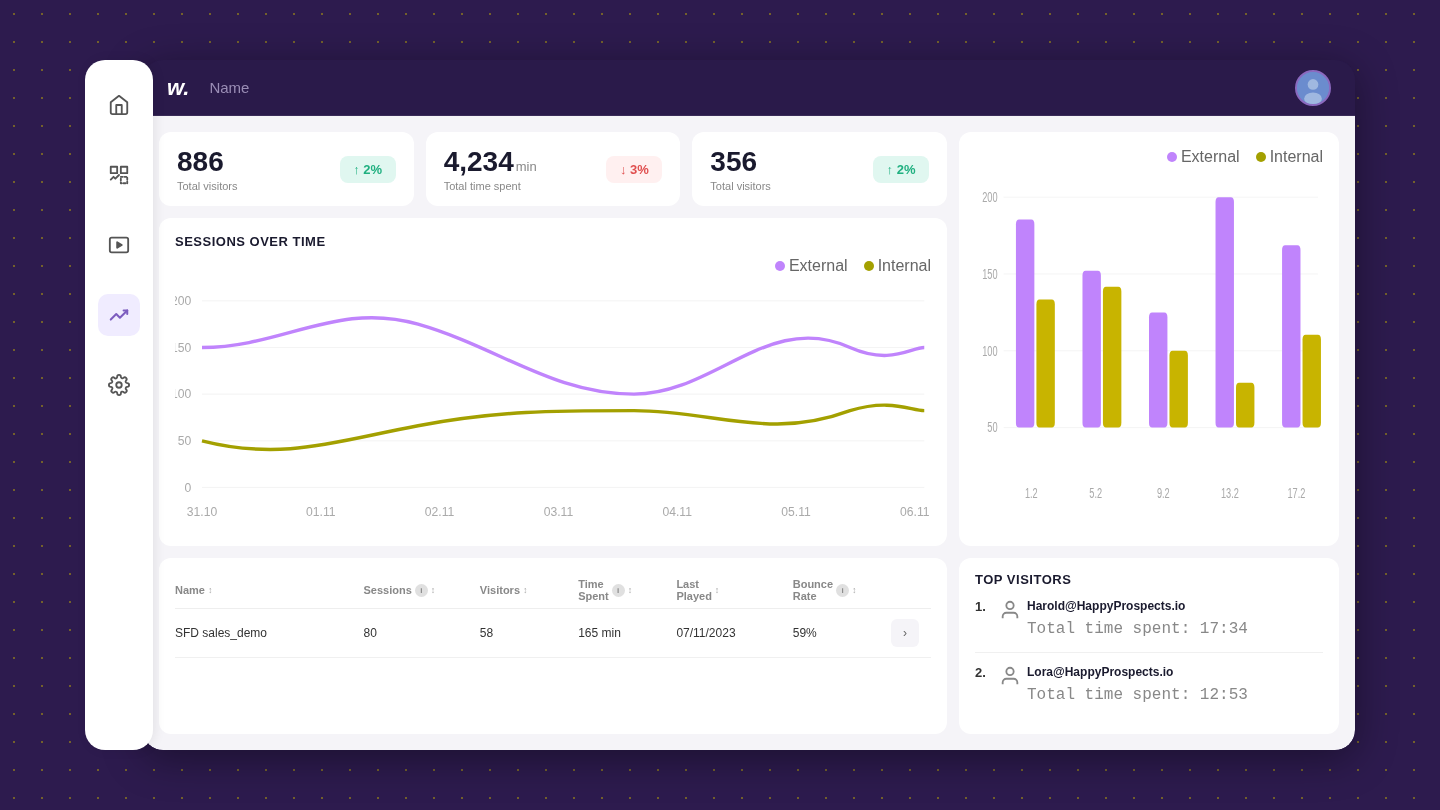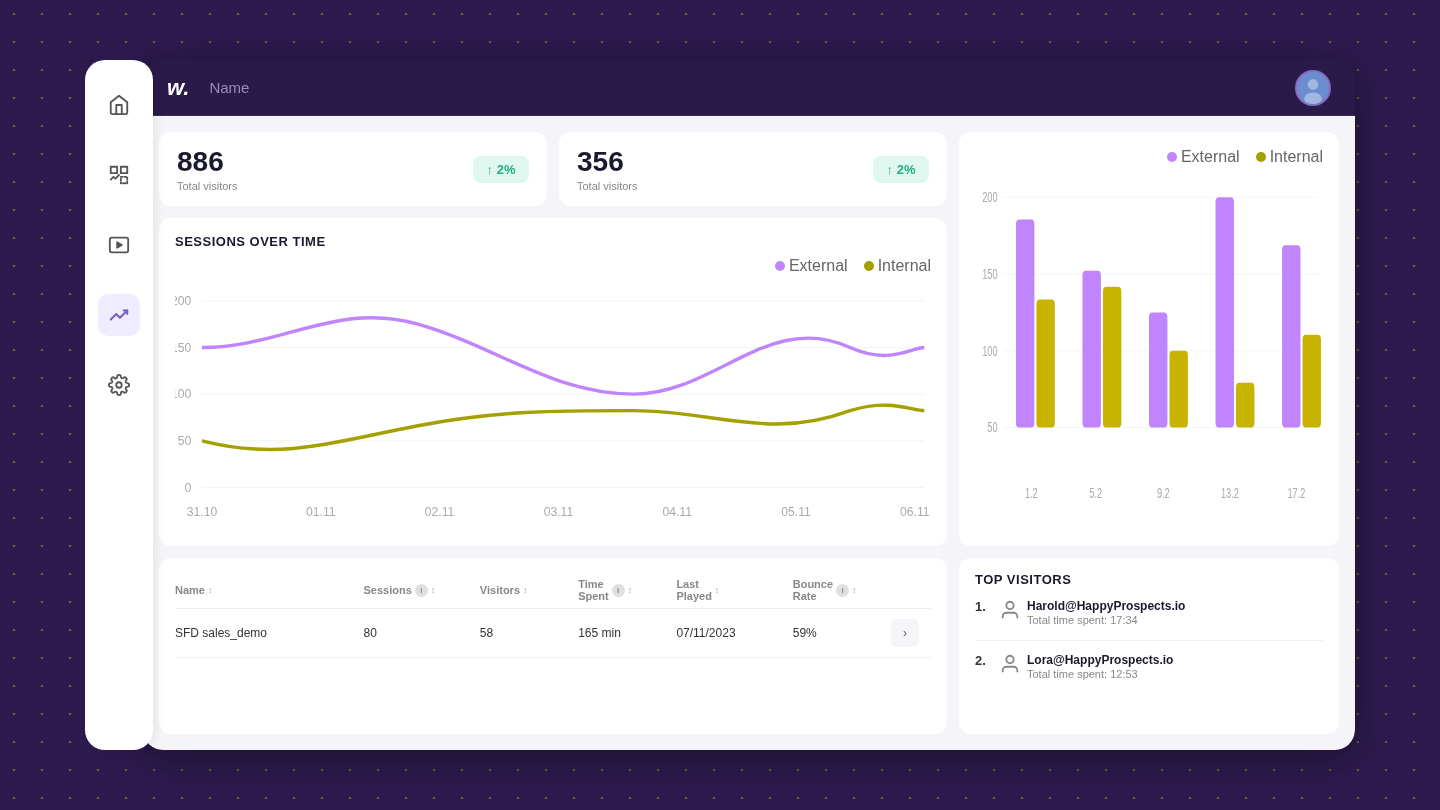--- a/index.html
+++ b/index.html
@@ -360,23 +360,24 @@
       flex-shrink: 0;
     }
 
     .visitor-info .visitor-email {
       font-size: 12px;
       font-weight: 600;
       color: #1a1a2e;
     }
 
     .visitor-info .visitor-time {
-      font-size: 11px;
+      font-size: 16px;
       color: #888;
-      margin-top: 1px;
+      margin-top: 7px;
+      font-family: Liberation Mono, monospace;
     }
 
     
     .chart-svg {
       width: 100%;
       height: 100%;
     }
 
     .info-icon {
       display: inline-flex;
@@ -457,20 +458,29 @@
       <div class="stat-cards">
         <div class="stat-card">
           <div class="stat-card-left">
             <div class="stat-value">886</div>
             <div class="stat-label">Total visitors</div>
           </div>
           <div class="stat-badge green">↑ 2%</div>
         </div>
         <div class="stat-card">
           <div class="stat-card-left">
+            <div class="stat-value">
+              <span>4,234</span><span class="stat-unit">min</span>
+            </div>
+            <div class="stat-label">Total time spent</div>
+          </div>
+          <div class="stat-badge red">↓ 3%</div>
+        </div>
+        <div class="stat-card">
+          <div class="stat-card-left">
             <div class="stat-value">356</div>
             <div class="stat-label">Total visitors</div>
           </div>
           <div class="stat-badge green">↑ 2%</div>
         </div>
       </div>
 
       <div class="sessions-chart">
         <div class="chart-title">SESSIONS OVER TIME</div>
         <div style="display:flex; justify-content:flex-end; margin-bottom:4px;">

